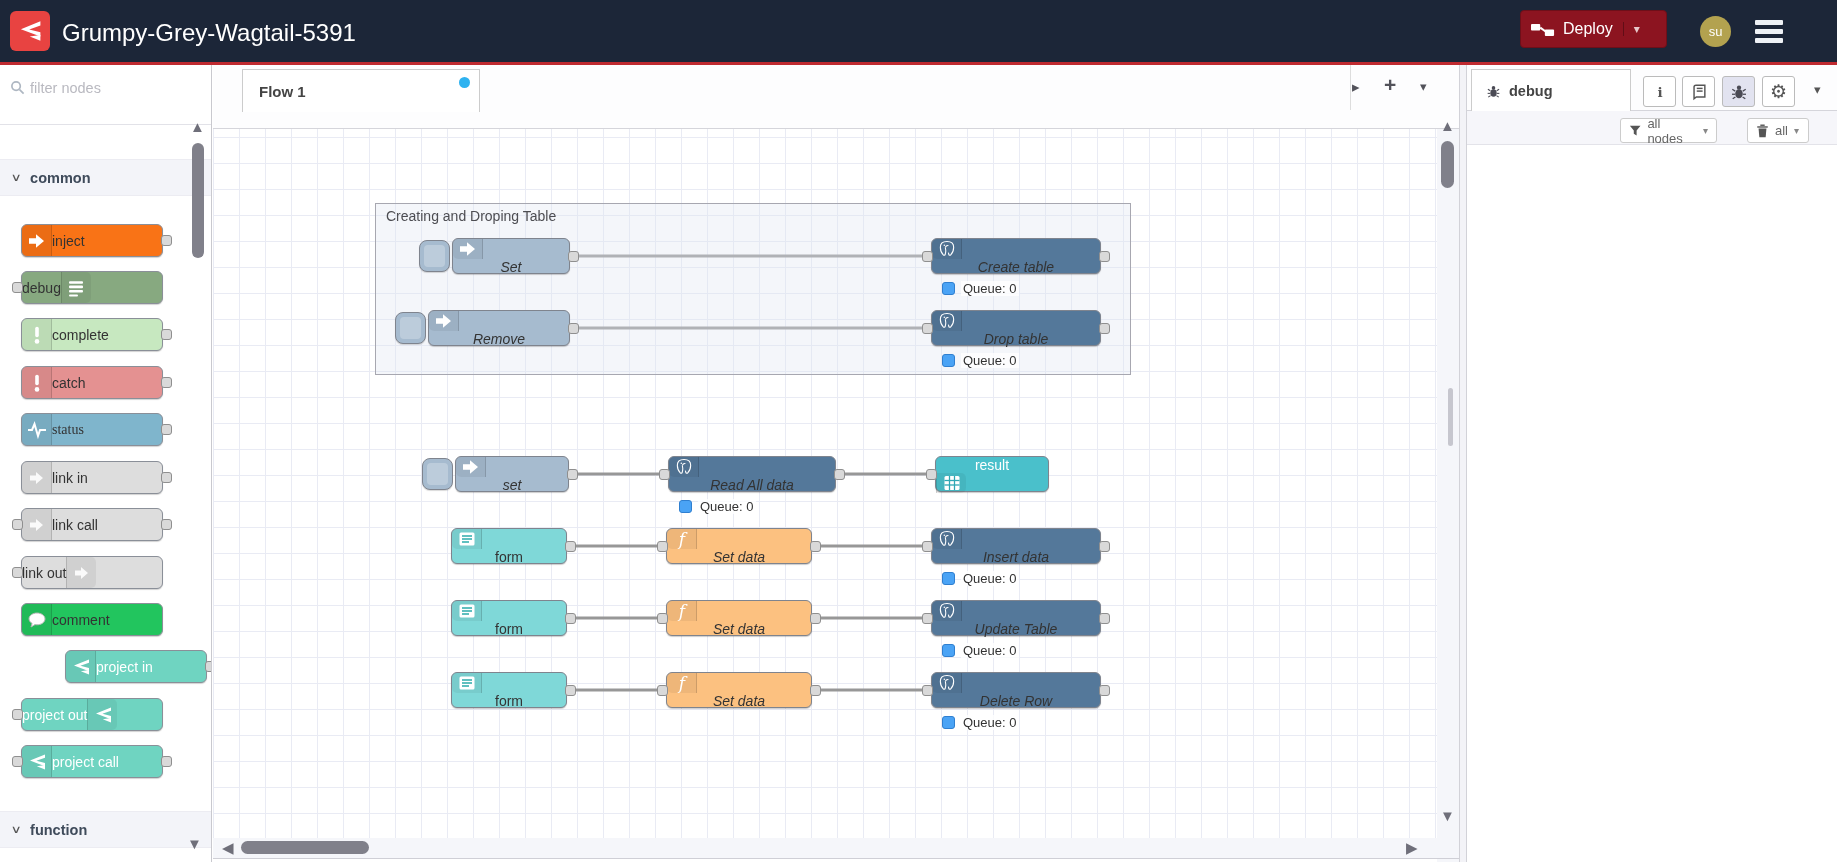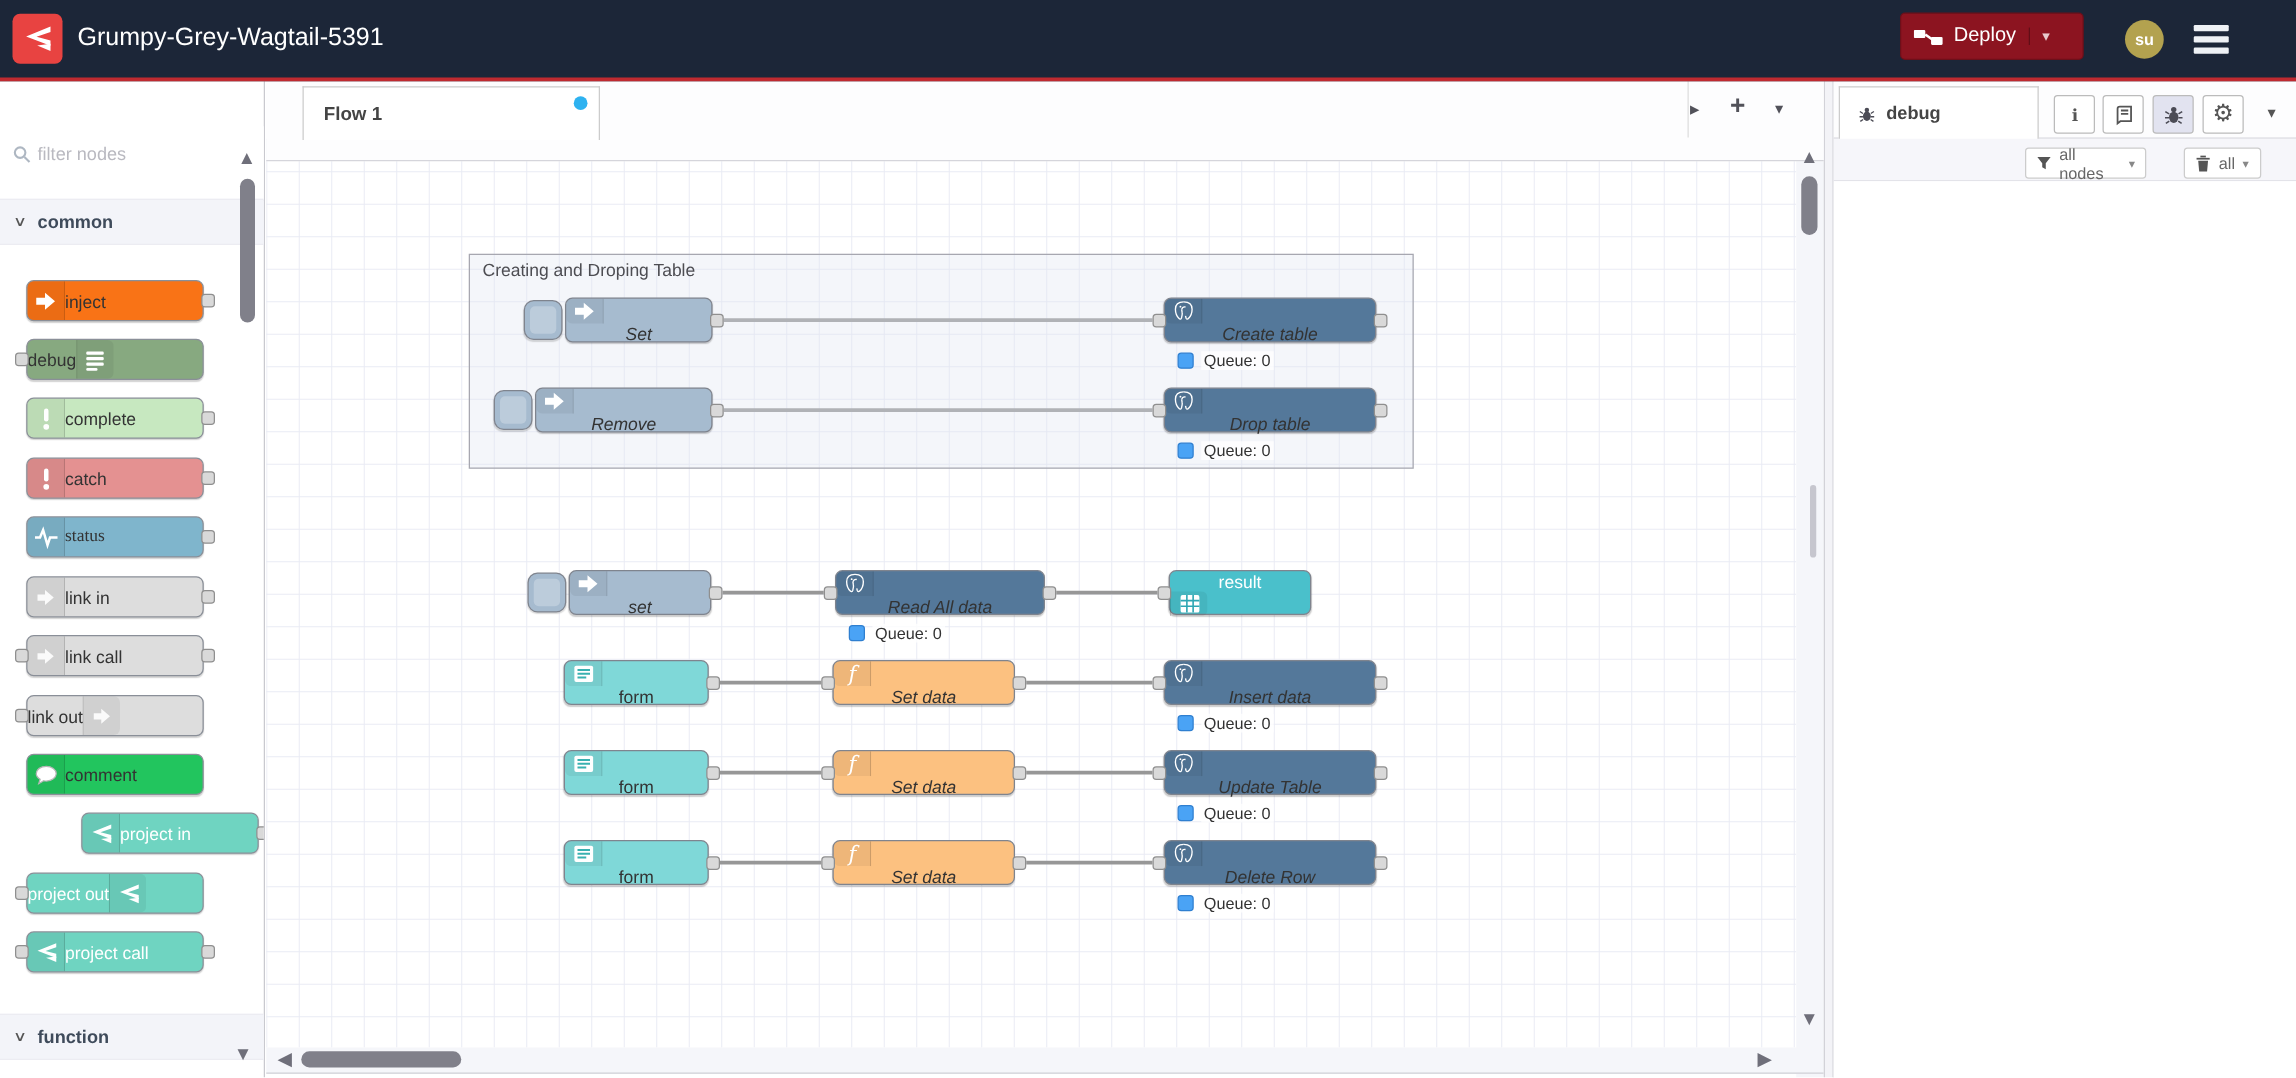--- a/index.html
+++ b/index.html
@@ -4,37 +4,37 @@
 <style>
   * { margin:0; padding:0; box-sizing:border-box; }
   html,body { width:1837px; height:862px; overflow:hidden; background:#fff;
     font-family:"Liberation Sans", sans-serif; position:relative; }
 
   
   #header { position:absolute; left:0; top:0; width:1837px; height:65px;
     background:#1c2638; border-bottom:3px solid #bf2a30; z-index:40; }
   #logo { position:absolute; left:10px; top:11px; width:40px; height:40px;
     background:#e84341; border-radius:6px; display:flex; align-items:center; justify-content:center; }
-  #app-title { position:absolute; left:62px; top:19px; color:#fff; font-size:20px; }
+  #app-title { position:absolute; left:62px; top:19px; color:#fff; font-size:24px; }
   #deploy-btn { position:absolute; left:1520px; top:10px; width:147px; height:38px;
     background:#8c1420; border:1px solid #6e0f19; border-radius:4px; color:#fff;
     display:flex; align-items:center; padding:0 10px; cursor:pointer; }
   #deploy-btn .dep-label { font-size:16px; margin:0 10px 0 8px; }
   #deploy-caret { border-left:1px solid rgba(0,0,0,.3); padding:0 2px 0 10px; font-size:12px; color:#e8c9cc; }
   #avatar { position:absolute; left:1700px; top:16px; width:31px; height:31px; border-radius:50%;
-    background:#b3a24f; color:#fff; font-size:13px; font-weight:bold;
+    background:#b3a24f; color:#fff; font-size:13px; font-weight:normal;
     display:flex; align-items:center; justify-content:center; cursor:pointer; }
   #hamburger { position:absolute; left:1755px; top:20px; width:28px; height:25px; cursor:pointer; }
   #hamburger div { width:28px; height:4.5px; background:#eef1f5; border-radius:1px; margin-bottom:4.5px; }
 
   
   #palette { position:absolute; left:0; top:65px; width:212px; height:797px;
     background:#fff; border-right:1px solid #c9c9cf; z-index:30; }
   #filter-row { position:absolute; left:0; top:0; width:211px; height:60px;
-    background:#fff; border-bottom:1px solid #e2e2e8;margin-top:36px; }
+    background:#fff; border-bottom:1px solid #e2e2e8; }
   #filter-row svg { position:absolute; left:10px; top:15px; width:15px; height:15px; }
   #filter-input { position:absolute; left:30px; top:8px; width:170px; height:30px; border:none; outline:none;
     font-size:14.5px; color:#666; font-family:"Liberation Sans",sans-serif; }
   #filter-input::placeholder { color:#b9b9c0; }
   .pal-cat { position:absolute; left:0; width:211px; height:37px; background:#f3f4f9;
     border-top:1px solid #ececf2; border-bottom:1px solid #ececf2;
     display:flex; align-items:center; cursor:pointer; }
   .pal-cat .chev { margin:0 10px 0 12px; color:#555; font-size:11px; transform:scaleX(1.4); }
   .pal-cat .cat-lbl { font-weight:bold; font-size:14.5px; color:#3f4b5b; }
   .pnode { position:absolute; left:21px; width:142px; height:33px; border:1px solid #8a8f98;

